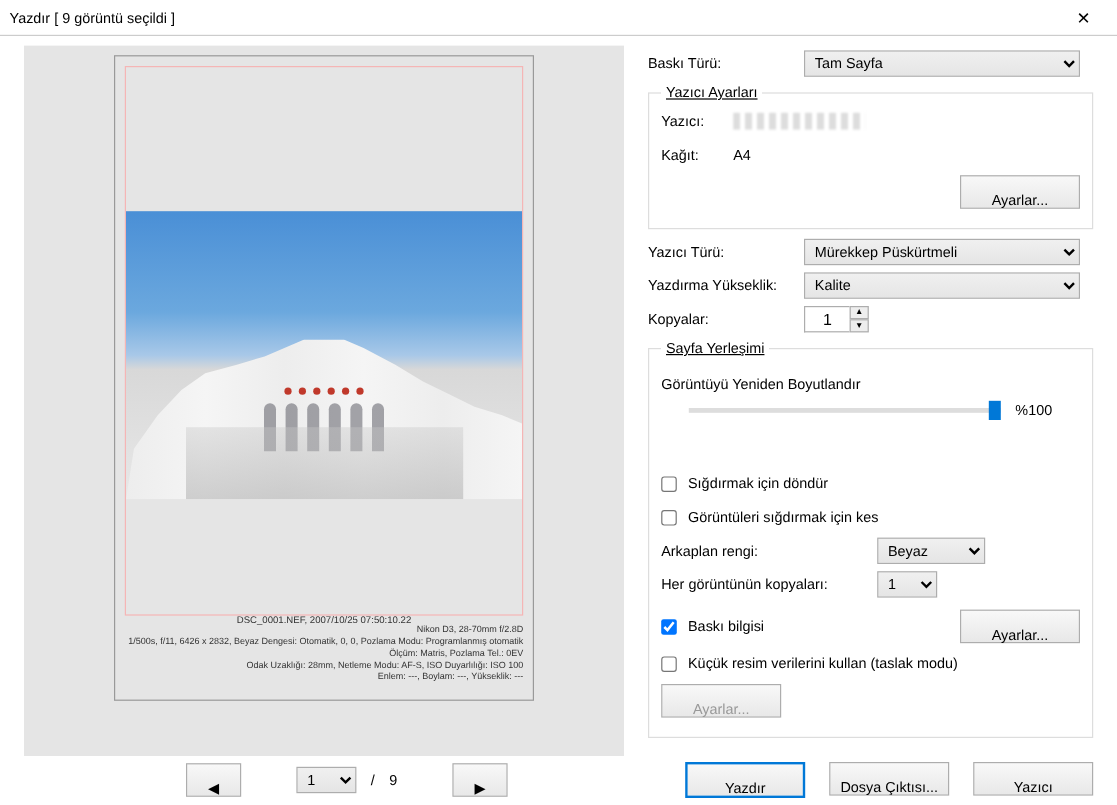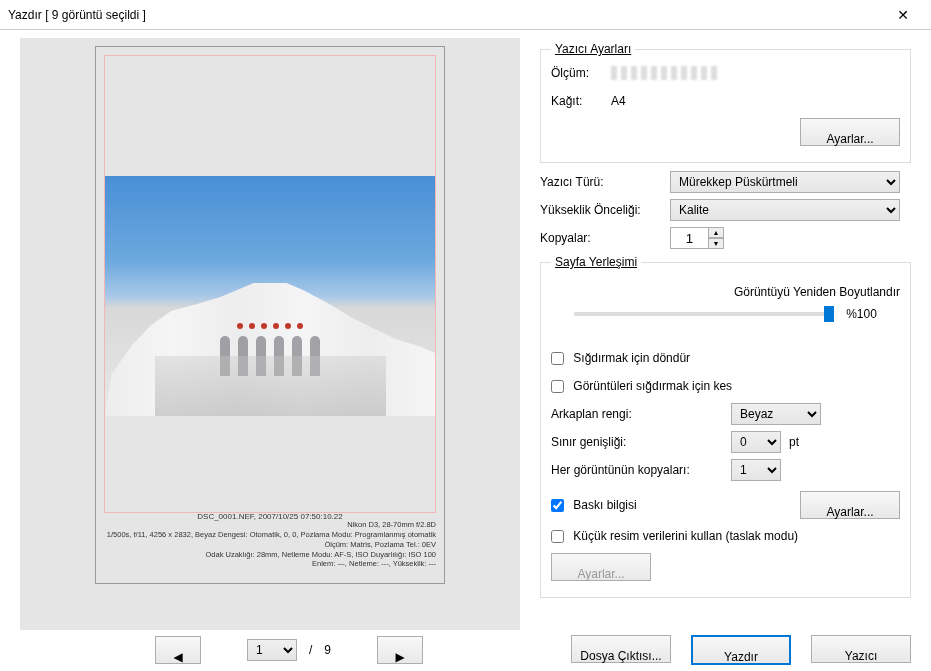--- a/index.html
+++ b/index.html
@@ -43,21 +43,21 @@
 .btn.icon-btn { min-width: 46px; width: 46px; }
 .btn:disabled { color: #999; }
 
 input[type=checkbox] { vertical-align: middle; margin-right: 6px; }
 
 .spinner { display: inline-flex; align-items: stretch; }
 .spinner input { width: 38px; height: 22px; border: 1px solid #adadad; text-align: center; border-right: 0; }
 .spinner .arrows { display: flex; flex-direction: column; }
 .spinner .arrows button { width: 16px; height: 11px; border: 1px solid #adadad; background: #eee; font-size: 7px; line-height: 7px; padding: 0; }
 
-.slider-wrap { text-align: right; padding: 10px 0 10px 0; }
+.slider-wrap { text-align: left; padding: 10px 0 10px 0; }
 .slider-row { display: flex; align-items: center; gap: 12px; justify-content: center; margin-top: 8px; }
 .slider { width: 260px; height: 4px; background: #ddd; position: relative; }
 .slider-thumb { position: absolute; right: 0; top: -6px; width: 10px; height: 16px; background: #0078d7; }
 
 .blurred { background: repeating-linear-gradient(90deg, #ddd 0, #ddd 6px, #fff 6px, #fff 10px); width: 110px; height: 14px; display: inline-block; filter: blur(1px); }
 
 .footer { height: 40px; display: flex; align-items: center; padding: 0 20px; }
 .pager { display: flex; align-items: center; gap: 8px; margin-left: 135px; }
 .pager-sep { margin: 0 4px; }
 .footer-spacer { flex: 1; }
@@ -93,54 +93,60 @@
                   <span></span>
                   <span></span>
                   <span></span>
                 </div>
             </div>
           </div>
         </div>
         <div class="caption-row">DSC_0001.NEF, 2007/10/25 07:50:10.22</div>
         <div class="metadata">
           <div>Nikon D3, 28-70mm f/2.8D</div>
-          <div>1/500s, f/11, 4256 x 2832, Beyaz Dengesi: Otomatik, 0, 0, Pozlama Modu: Programlanmış otomatik</div>
+          <div>1/500s, f/11, 6426 x 2832, Beyaz Dengesi: Otomatik, 0, 0, Pozlama Modu: Programlanmış otomatik</div>
           <div>Ölçüm: Matris, Pozlama Tel.: 0EV</div>
           <div>Odak Uzaklığı: 28mm, Netleme Modu: AF-S, ISO Duyarlılığı: ISO 100</div>
-          <div>Enlem: ---, Netleme: ---, Yükseklik: ---</div>
+          <div>Enlem: ---, Boylam: ---, Yükseklik: ---</div>
         </div>
       </div>
     </div>
   </div>
 
   <div class="settings-col">
+    <div class="row">
+      <span class="lbl">Baskı Türü:</span>
+      <select class="wide">
+        <option>Tam Sayfa</option>
+      </select>
+    </div>
 
     <fieldset>
       <legend>Yazıcı Ayarları</legend>
       <div class="row">
-        <span class="lbl" style="width:60px">Ölçüm:</span>
+        <span class="lbl" style="width:60px">Yazıcı:</span>
         <span class="blurred"></span>
       </div>
       <div class="row">
         <span class="lbl" style="width:60px">Kağıt:</span>
         <span>A4</span>
       </div>
       <div class="row" style="justify-content:flex-end">
         <button class="btn">Ayarlar...</button>
       </div>
     </fieldset>
 
     <div class="row">
       <span class="lbl">Yazıcı Türü:</span>
       <select class="wide">
         <option>Mürekkep Püskürtmeli</option>
       </select>
     </div>
     <div class="row">
-      <span class="lbl">Yükseklik Önceliği:</span>
+      <span class="lbl">Yazdırma Yükseklik:</span>
       <select class="wide">
         <option>Kalite</option>
       </select>
     </div>
     <div class="row">
       <span class="lbl">Kopyalar:</span>
       <div class="spinner">
         <input value="1" style="">
         <div class="arrows">
           <button>▲</button>
@@ -154,44 +160,37 @@
       <div class="slider-wrap">
         <div>Görüntüyü Yeniden Boyutlandır</div>
         <div class="slider-row">
           <div class="slider">
             <div class="slider-thumb"></div>
           </div>
           <span>%100</span>
         </div>
       </div>
 
-      <div class="row" style="margin-top:16px">
+      <div class="row" style="margin-top:33px">
         <label>
           <input type="checkbox" style="">
           <span>Sığdırmak için döndür</span>
         </label>
       </div>
       <div class="row">
         <label>
           <input type="checkbox" style="">
           <span>Görüntüleri sığdırmak için kes</span>
         </label>
       </div>
       <div class="row">
         <span class="lbl" style="width:180px">Arkaplan rengi:</span>
         <select class="med">
           <option>Beyaz</option>
         </select>
-      </div>
-      <div class="row">
-        <span class="lbl" style="width:180px">Sınır genişliği:</span>
-        <select class="small">
-          <option>0</option>
-        </select>
-        <span style="margin-left:8px">pt</span>
       </div>
       <div class="row">
         <span class="lbl" style="width:180px">Her görüntünün kopyaları:</span>
         <select class="small">
           <option>1</option>
         </select>
       </div>
 
       <div class="row" style="margin-top:10px">
         <label style="flex:1">
@@ -224,17 +223,17 @@
     </select>
     <span class="pager-sep">/</span>
     <span>9</span>
     <span style="width:30px"></span>
     <button class="btn icon-btn">
       <span>▶</span>
     </button>
   </div>
   <div class="footer-spacer"></div>
   <div class="footer-btns">
+    <button class="btn highlight">Yazdır</button>
     <button class="btn">Dosya Çıktısı...</button>
-    <button class="btn highlight">Yazdır</button>
     <button class="btn">Yazıcı</button>
   </div>
 </div>
 
 </body></html>

